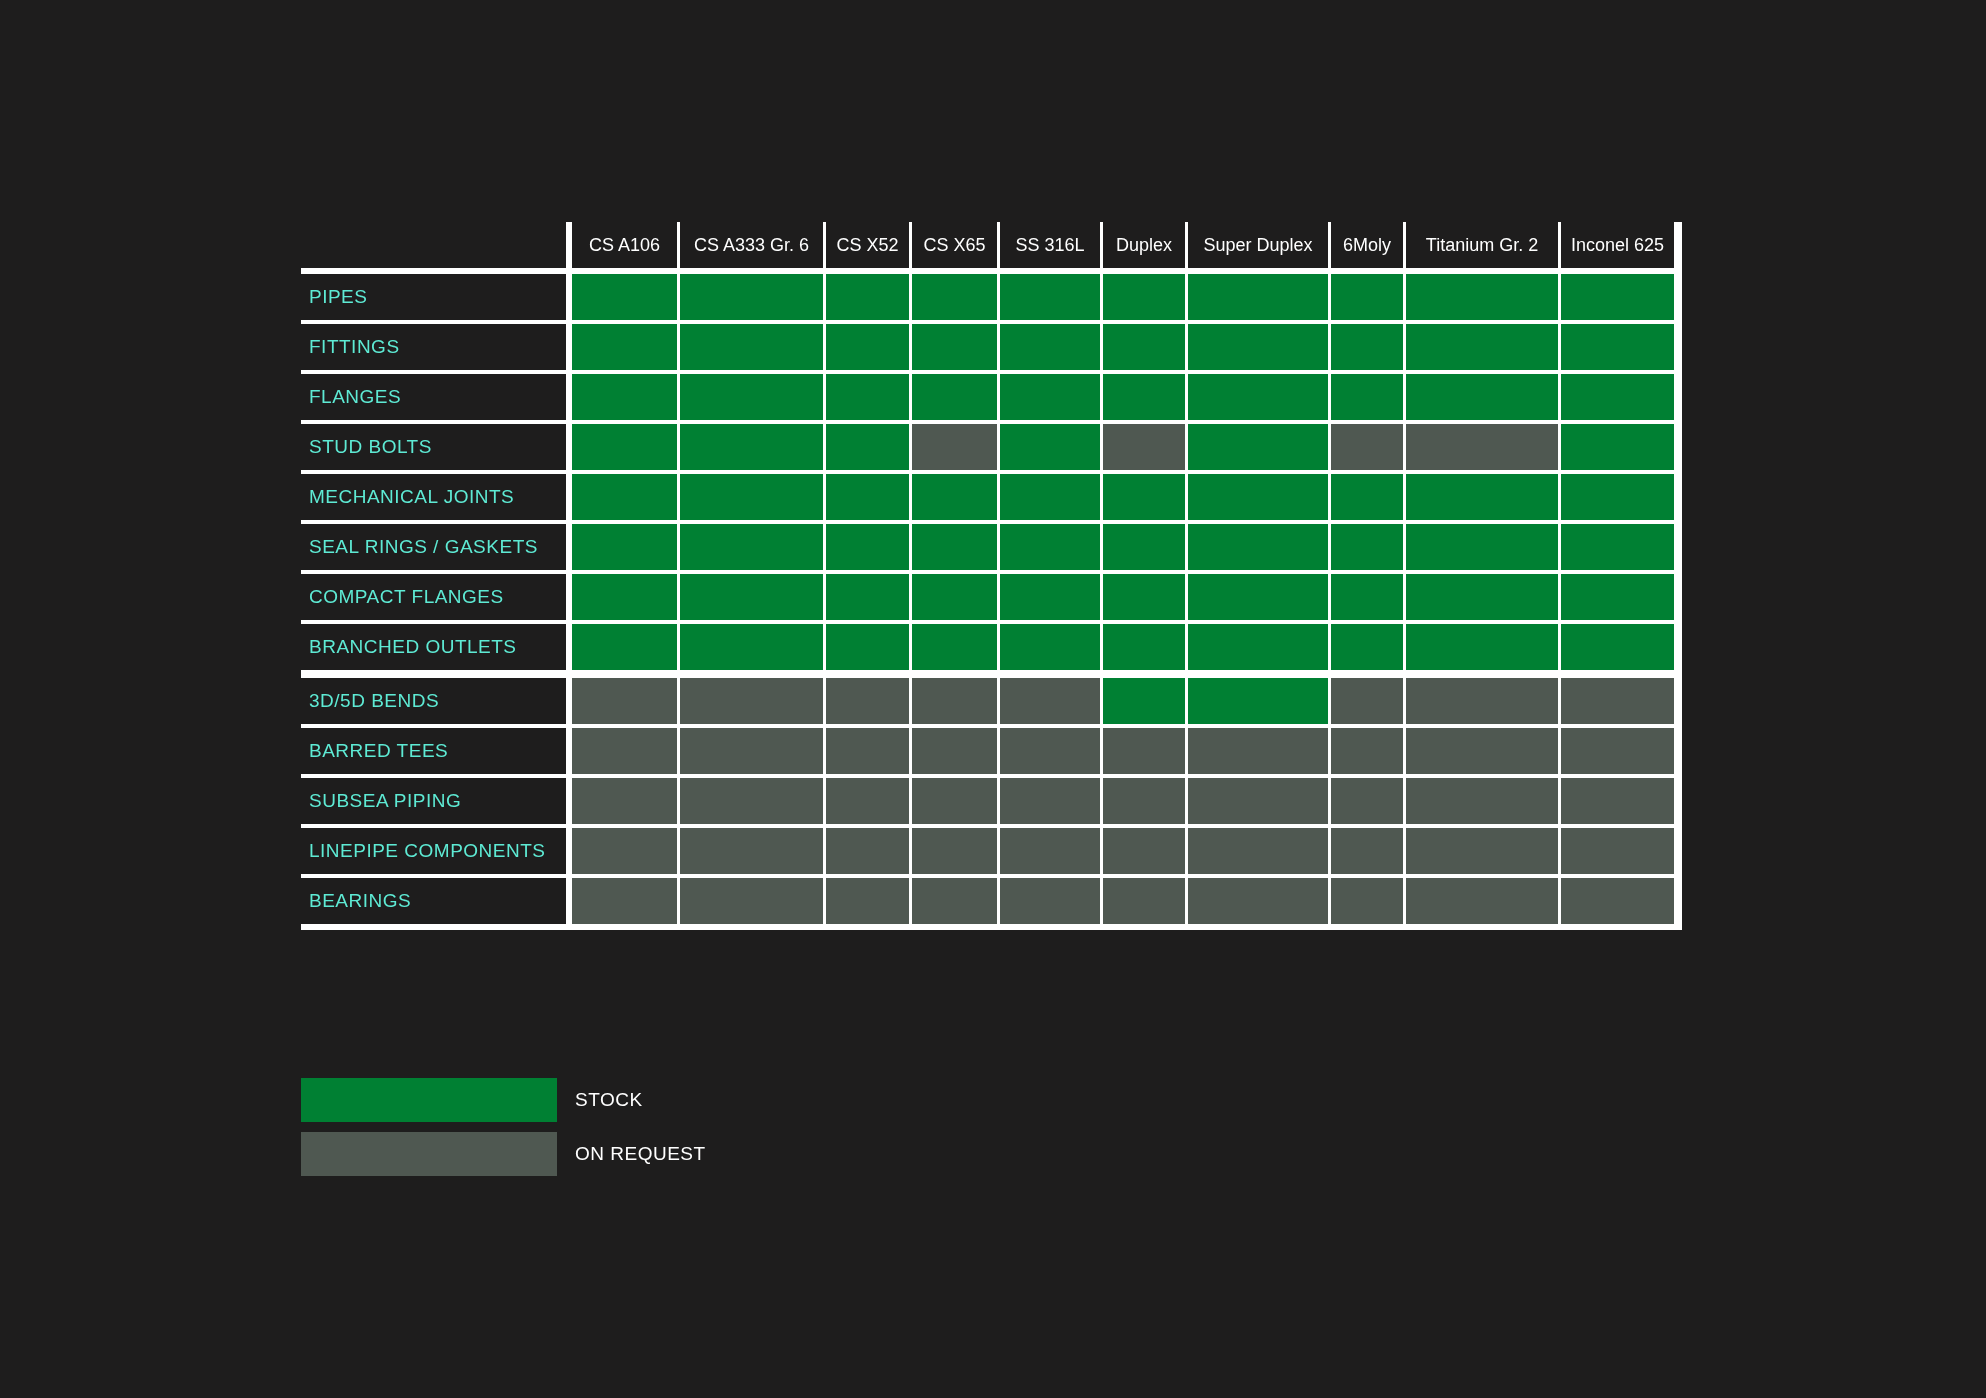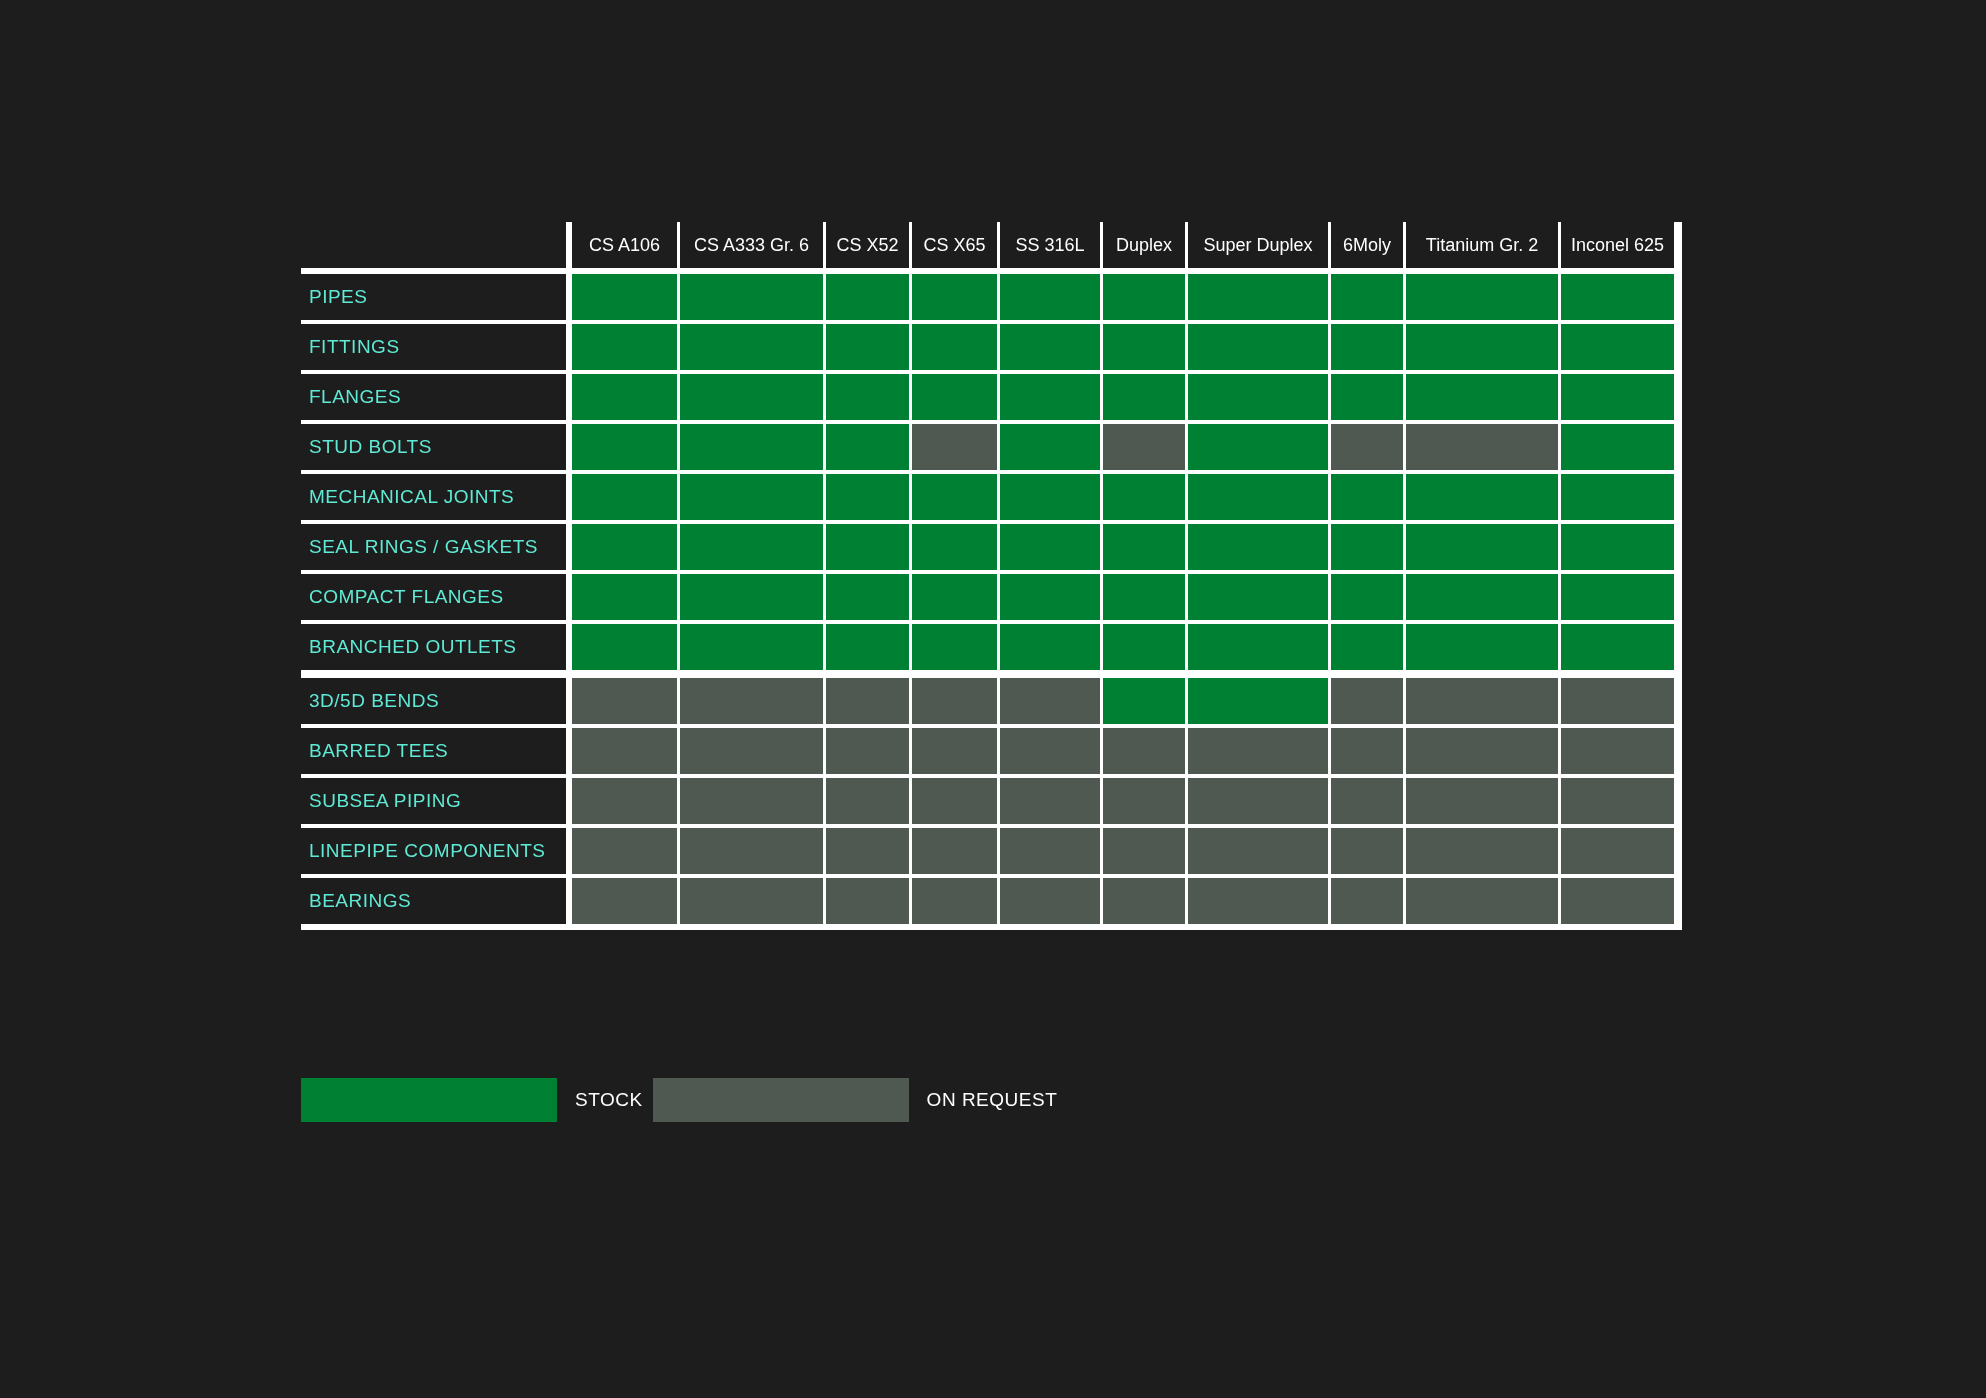--- a/index.html
+++ b/index.html
@@ -71,21 +71,21 @@
   }
   .divider.thick { height: 6px; }
   .header-row { height: 46px; }
   .body-row { height: 46px; }
   
   .legend {
     position: absolute;
     left: 301px;
     top: 1078px;
     display: flex;
-    flex-direction: row;
+    flex-direction: column;
     gap: 10px;
   }
   .legend-item {
     display: flex;
     align-items: center;
     height: 44px;
   }
   .swatch {
     width: 256px;
     height: 44px;

